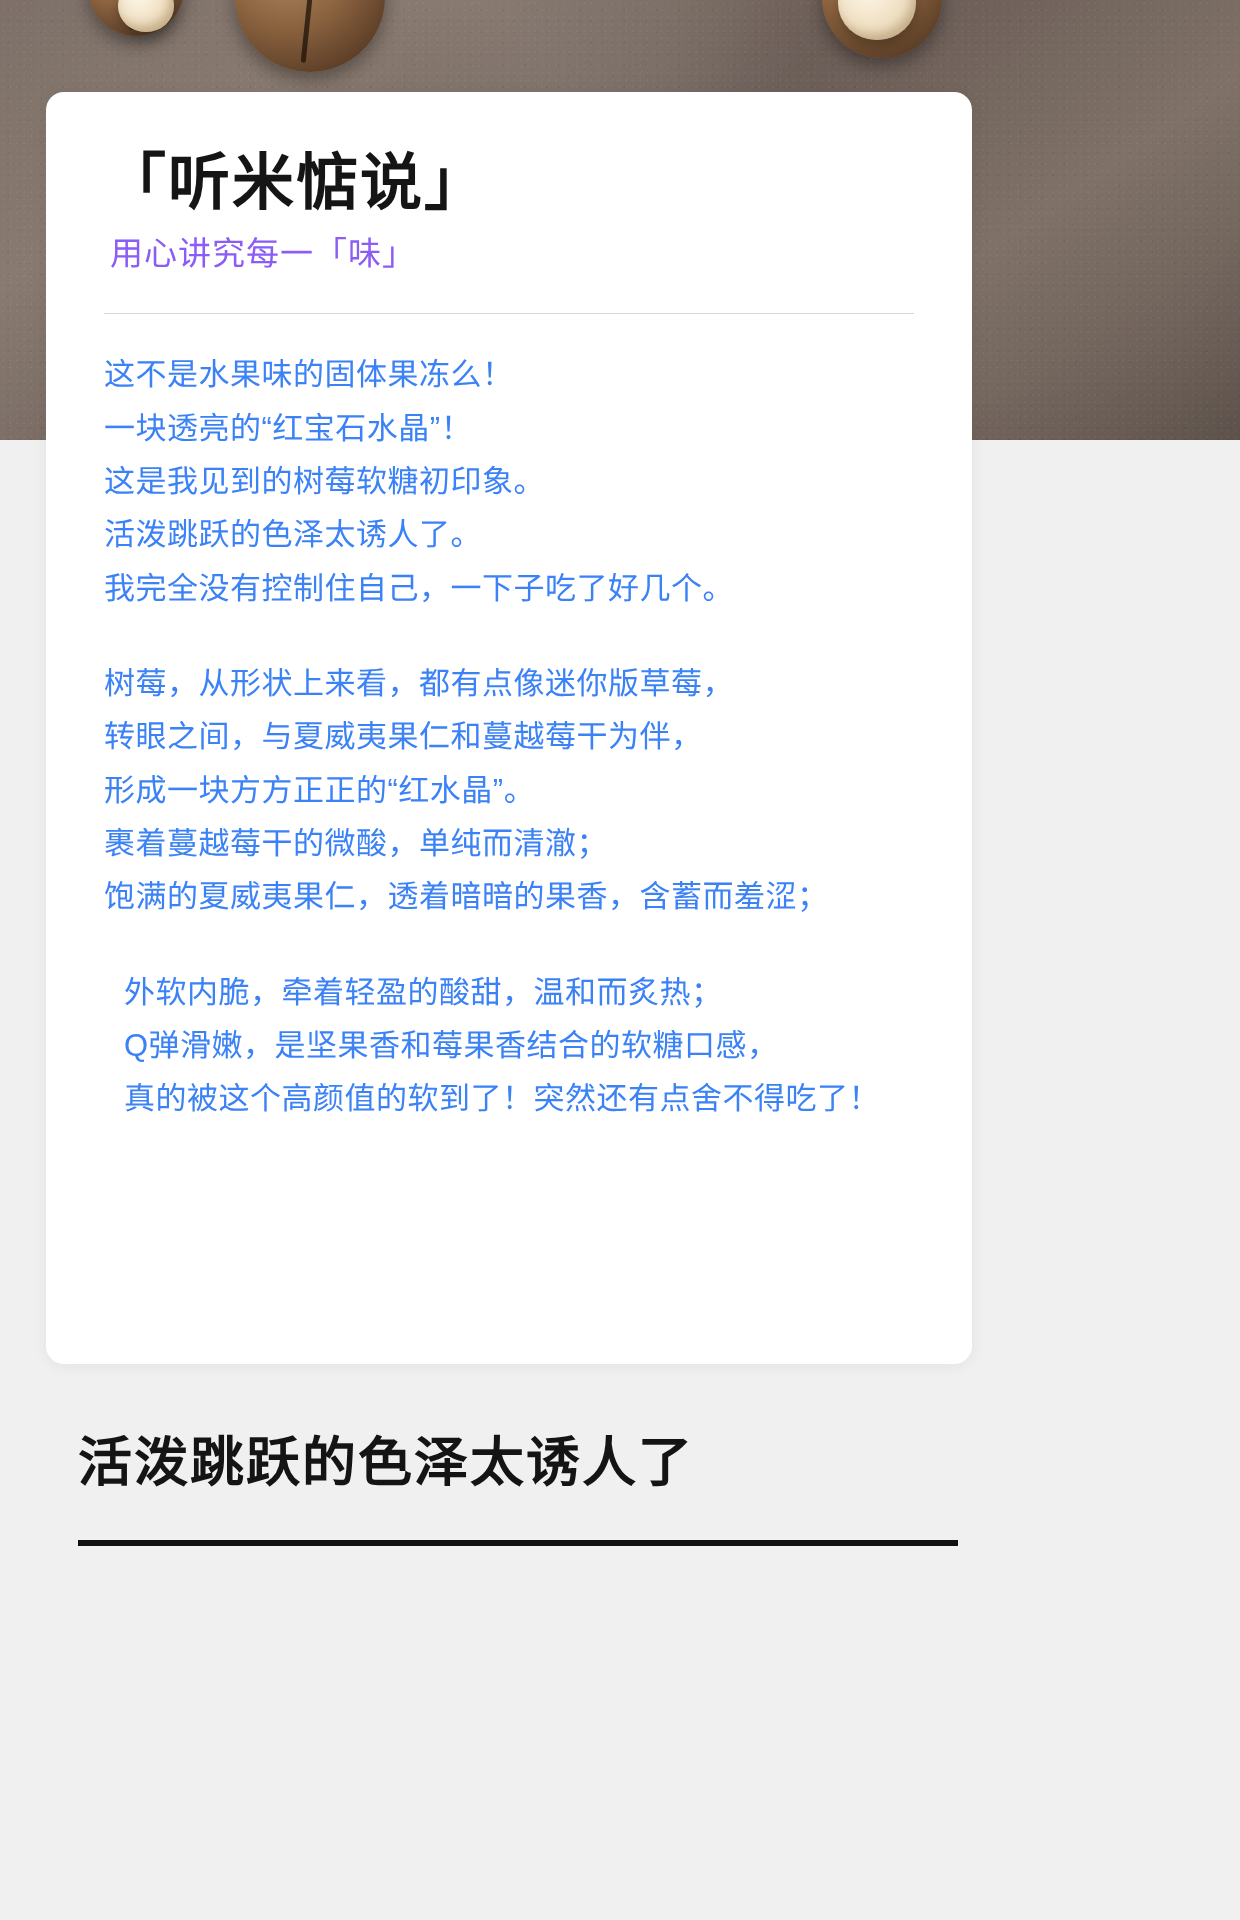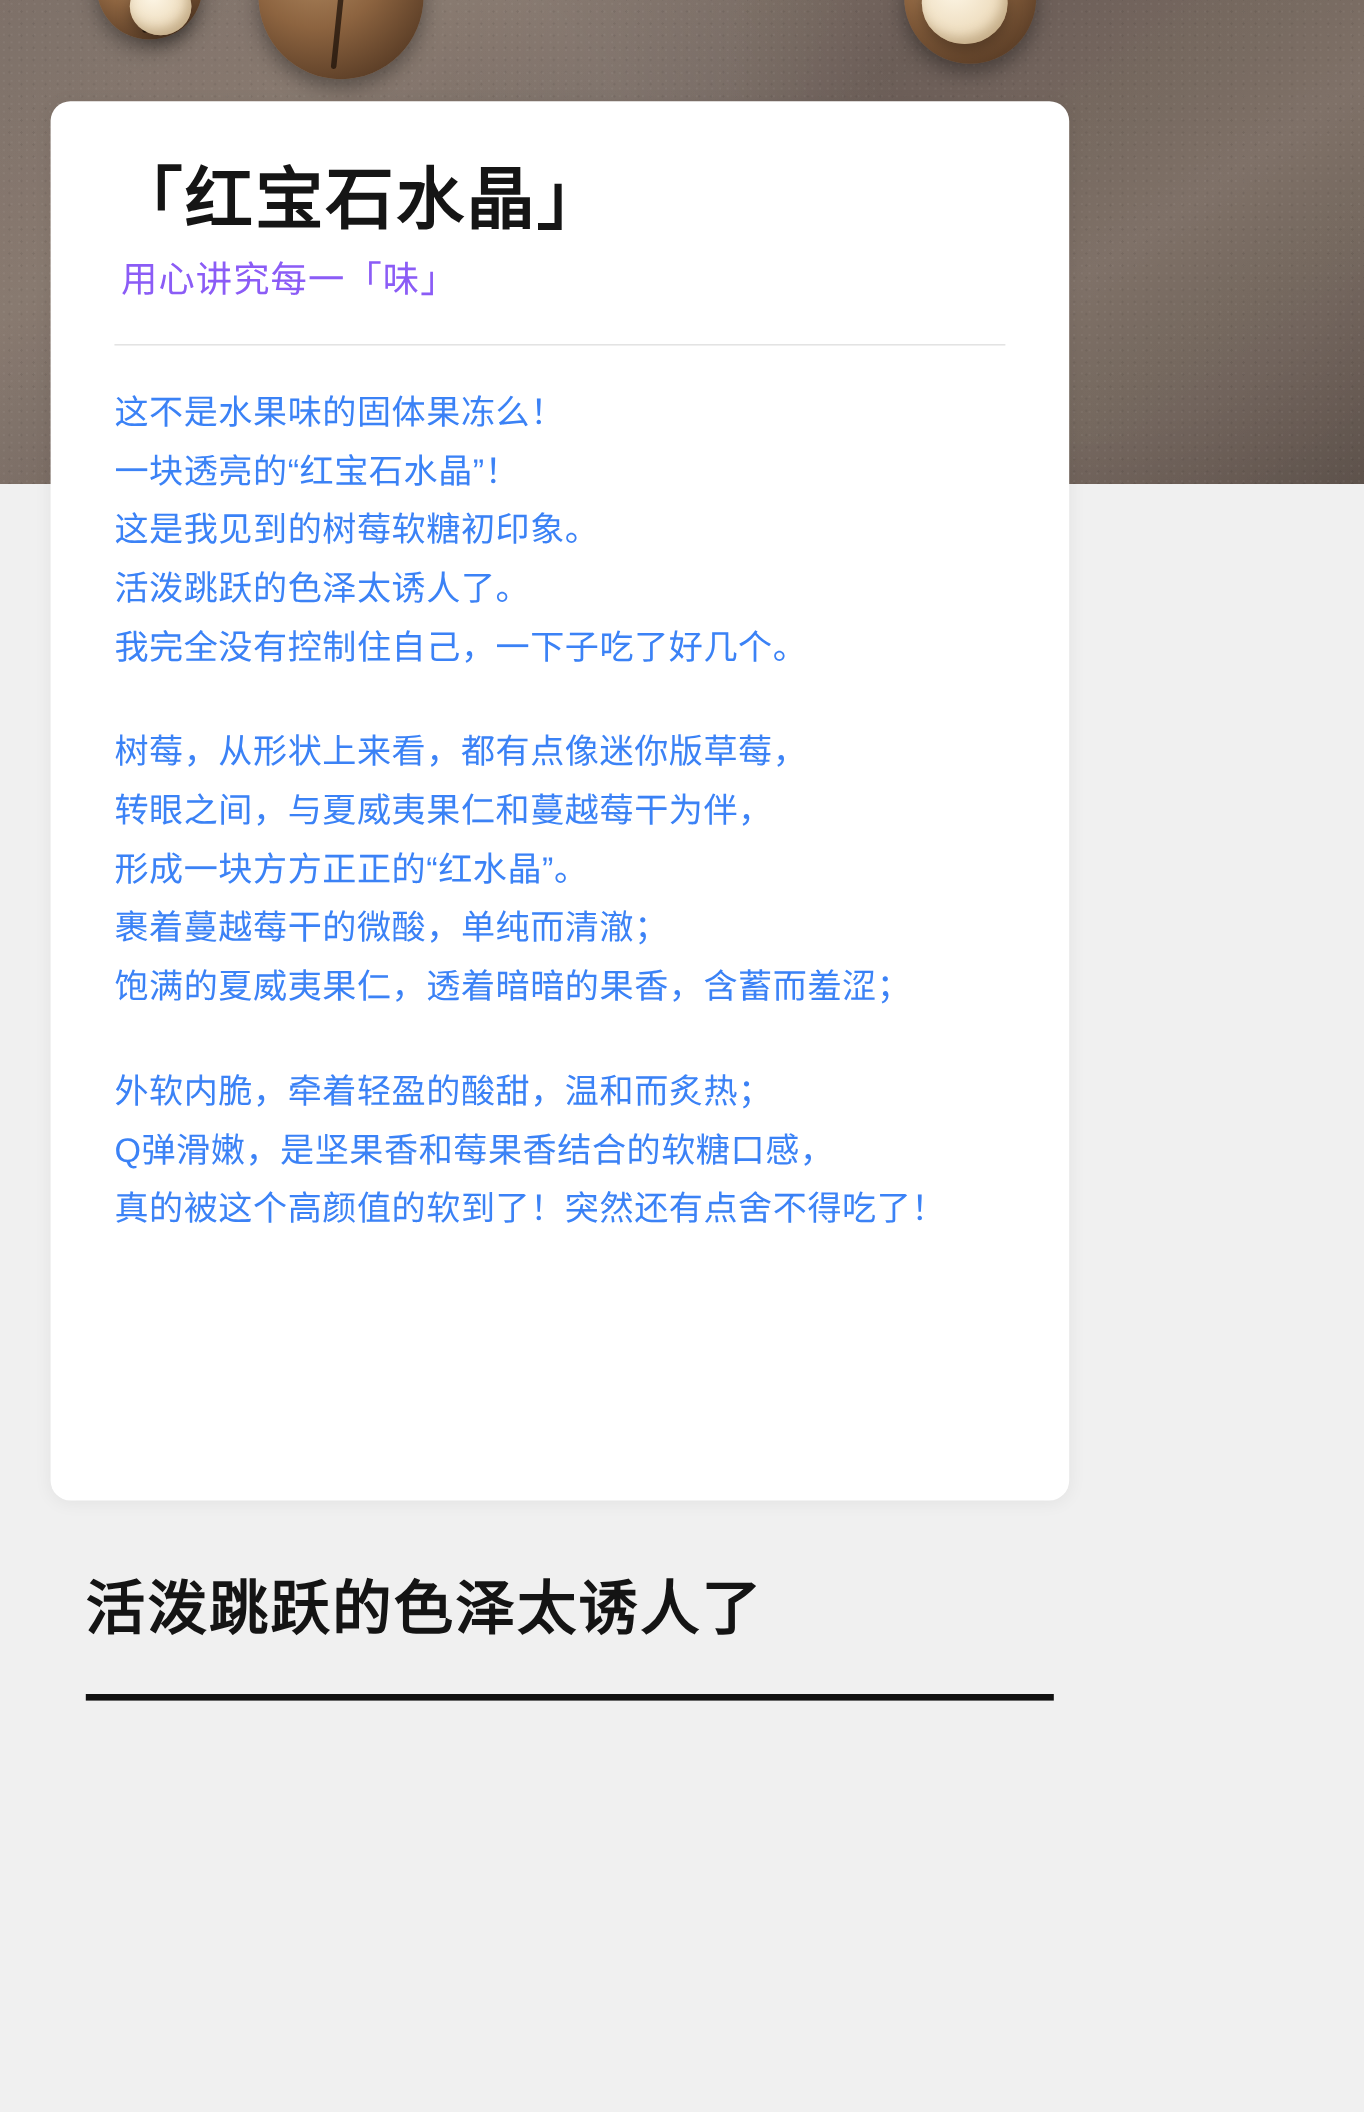--- a/index.html
+++ b/index.html
@@ -160,34 +160,34 @@
   <div class="nut nut-a split"></div>
   <div class="nut nut-b"></div>
   <div class="nut nut-c split"></div>
   <div class="nut-kernel kernel-a"></div>
   <div class="nut-kernel kernel-b"></div>
 </div>
 
 <div class="page-bottom-fill"></div>
 
 <div class="card">
-  <div class="card-title">「红宝石水晶」</div>
+  <div class="card-title">「听米惦说」</div>
   <div class="card-subtitle">用心讲究每一「味」</div>
   <div class="divider"></div>
   <div class="body-block">
     <p style="white-space: pre-line;">这不是水果味的固体果冻么！
 一块透亮的“红宝石水晶”！
 这是我见到的树莓软糖初印象。
 活泼跳跃的色泽太诱人了。
 我完全没有控制住自己，一下子吃了好几个。</p>
     <p style="white-space: pre-line;">树莓，从形状上来看，都有点像迷你版草莓，
 转眼之间，与夏威夷果仁和蔓越莓干为伴，
 形成一块方方正正的“红水晶”。
 裹着蔓越莓干的微酸，单纯而清澈；
 饱满的夏威夷果仁，透着暗暗的果香，含蓄而羞涩；</p>
-    <p style="white-space: pre-line;">外软内脆，牵着轻盈的酸甜，温和而炙热；
+    <p style="white-space: pre-line; margin-left: 20px;">外软内脆，牵着轻盈的酸甜，温和而炙热；
 Q弹滑嫩，是坚果香和莓果香结合的软糖口感，
 真的被这个高颜值的软到了！突然还有点舍不得吃了！</p>
   </div>
 </div>
 
 <div class="section-heading">活泼跳跃的色泽太诱人了</div>
 <div class="section-rule"></div>
 
 </body></html>

